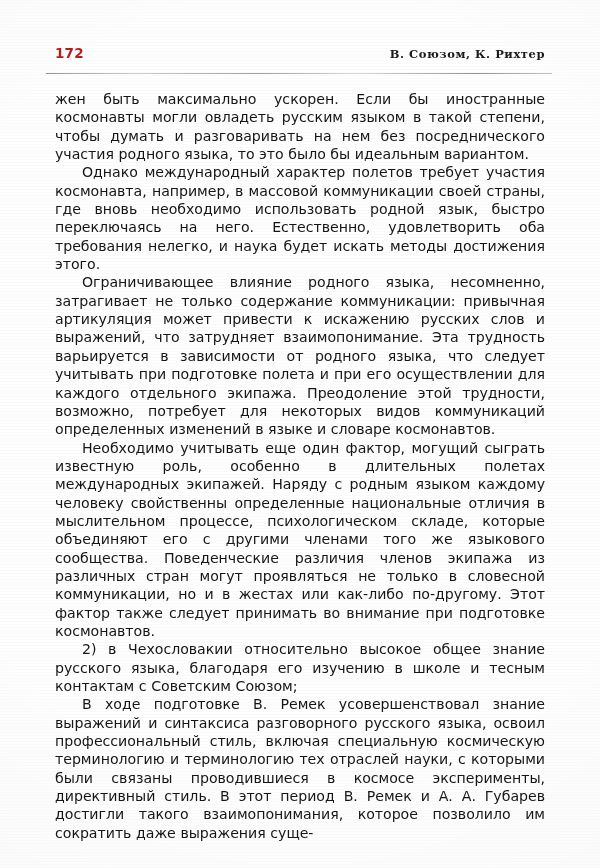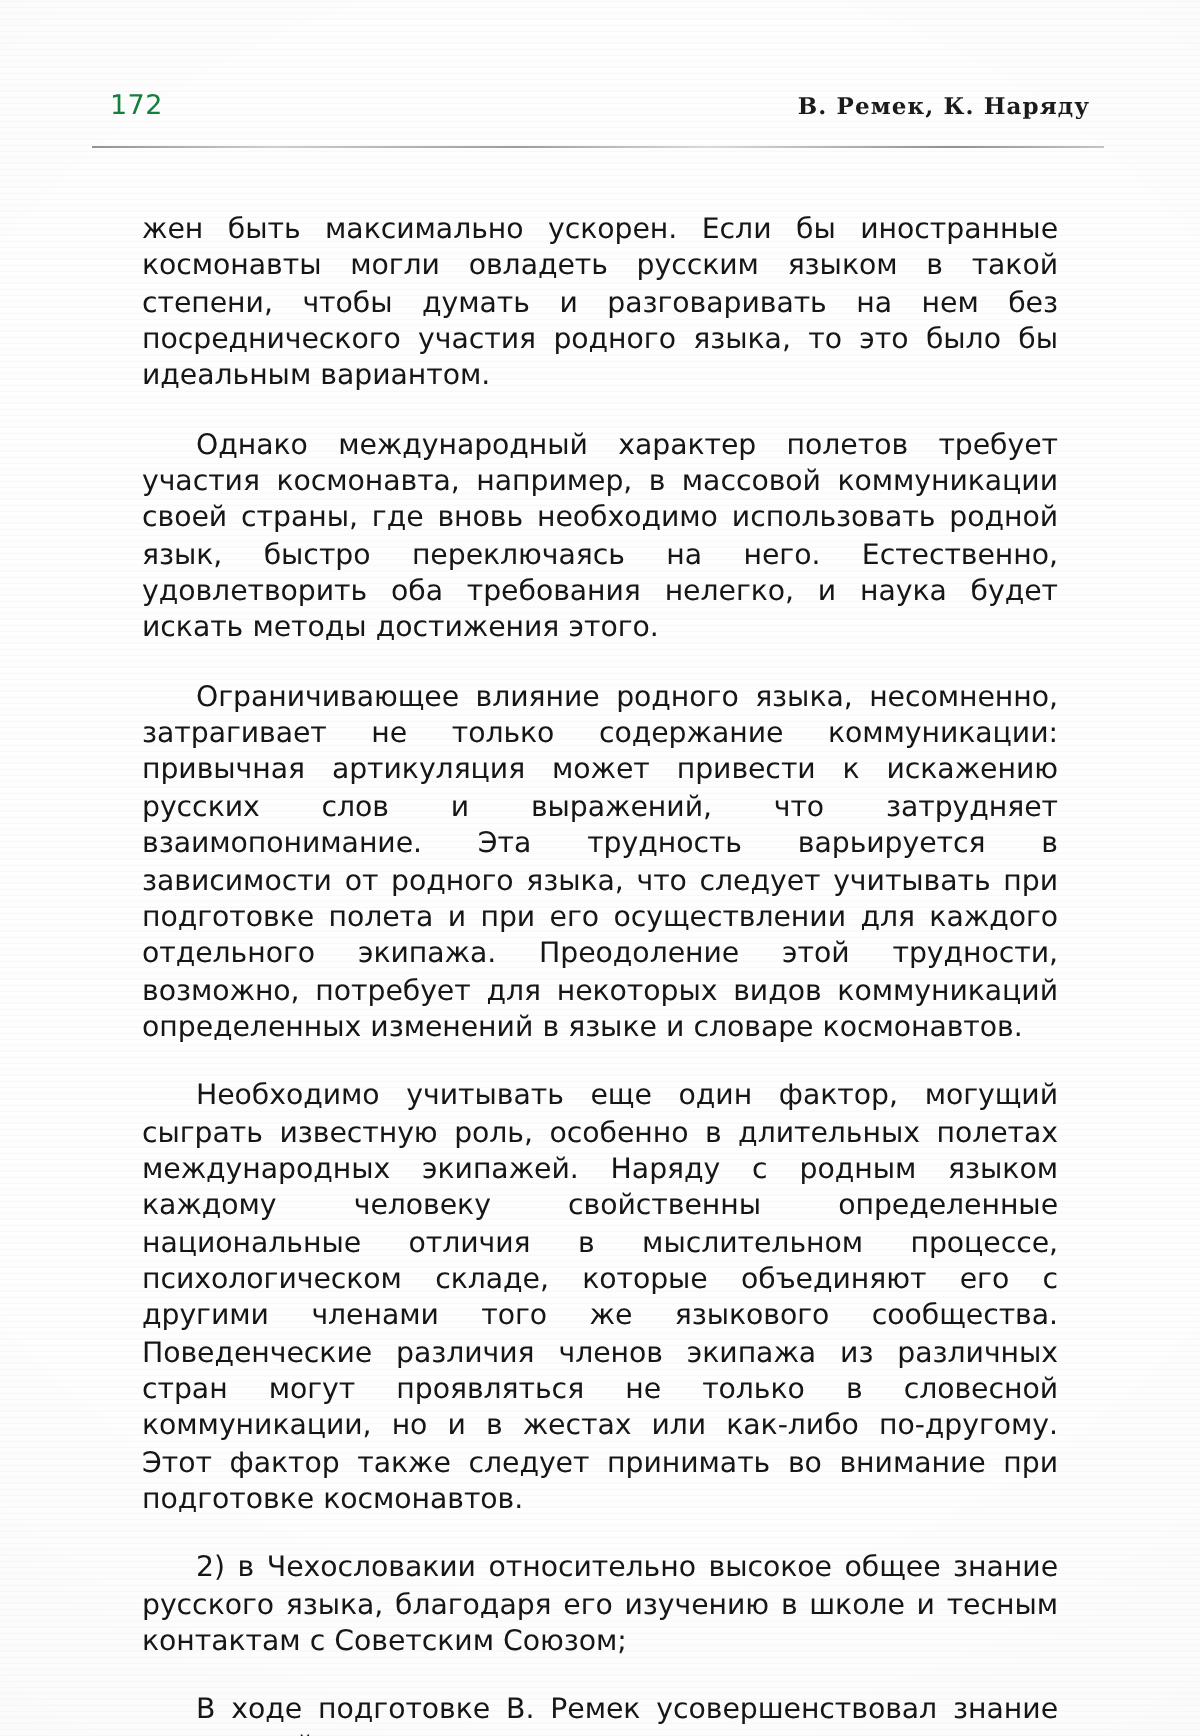--- a/index.html
+++ b/index.html
@@ -32,24 +32,24 @@
     left: 55px;
     right: 55px;
     top: 45px;
     height: 22px;
     display: flex;
     align-items: baseline;
     justify-content: space-between;
   }
   .folio {
     font-family: "DejaVu Sans", "Liberation Sans", sans-serif;
-    font-weight: 400;
+    font-weight: 700;
     font-size: 13.5px;
     letter-spacing: 0.2px;
-    color: #15803d;
+    color: #b91c1c;
   }
   .head-authors {
     font-family: "DejaVu Serif", "Liberation Serif", serif;
     font-weight: 700;
     font-size: 11.5px;
     letter-spacing: 0.55px;
     color: #1b1b1b;
     white-space: nowrap;
   }
   .head-rule {
@@ -68,21 +68,21 @@
   }
 
   
   .textblock {
     position: absolute;
     left: 55px;
     top: 90px;
     width: 490px;
   }
   .textblock p {
-    margin: 16px;
+    margin: 0;
     text-align: justify;
     text-justify: inter-word;
     text-indent: 27px;
     font-size: 14.15px;
     line-height: 18.35px;
     letter-spacing: -0.02px;
     word-spacing: 0.1px;
     color: #161616;
     hyphens: manual;
   }
@@ -109,21 +109,21 @@
     mix-blend-mode: multiply;
   }
 </style>
 </head>
 <body>
 
 <div class="page">
 
   <div class="running-head">
     <span class="folio">172</span>
-    <span class="head-authors">В. Ремек, К. Наряду</span>
+    <span class="head-authors">В. Союзом, К. Рихтер</span>
   </div>
 
   <div class="head-rule"></div>
 
   <div class="textblock">
     <p class="cont">жен быть максимально ускорен. Если бы иностранные космонавты могли овладеть русским языком в такой степени, чтобы думать и разговаривать на нем без посреднического участия родного языка, то это было бы идеальным вариантом.</p>
     <p>Однако международный характер полетов требует участия космонавта, например, в массовой коммуникации своей страны, где вновь необходимо использовать родной язык, быстро переключаясь на него. Естественно, удовлетворить оба требования нелегко, и наука будет искать методы достижения этого.</p>
     <p>Ограничивающее влияние родного языка, несомненно, затрагивает не только содержание коммуникации: привычная артикуляция может привести к искажению русских слов и выражений, что затрудняет взаимопонимание. Эта трудность варьируется в зависимости от родного языка, что следует учитывать при подготовке полета и при его осуществлении для каждого отдельного экипажа. Преодоление этой трудности, возможно, потребует для некоторых видов коммуникаций определенных изменений в языке и словаре космонавтов.</p>
     <p>Необходимо учитывать еще один фактор, могущий сыграть известную роль, особенно в длительных полетах международных экипажей. Наряду с родным языком каждому человеку свойственны определенные национальные отличия в мыслительном процессе, психологическом складе, которые объединяют его с другими членами того же языкового сообщества. Поведенческие различия членов экипажа из различных стран могут проявляться не только в словесной коммуникации, но и в жестах или как-либо по-другому. Этот фактор также следует принимать во внимание при подготовке космонавтов.</p>
     <p class="listitem">2) в Чехословакии относительно высокое общее знание русского языка, благодаря его изучению в школе и тесным контактам с Советским Союзом;</p>

